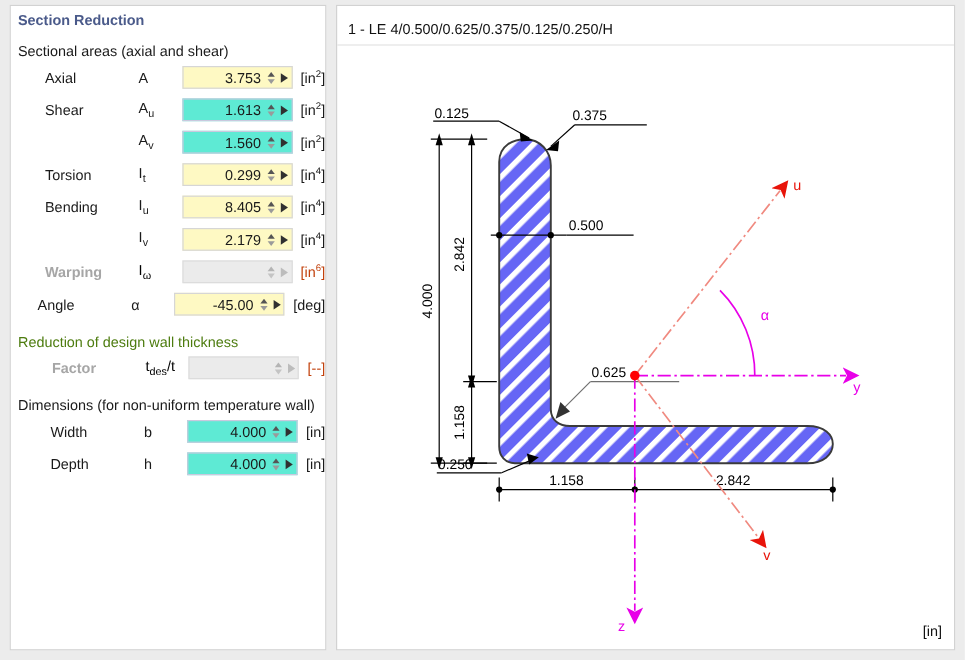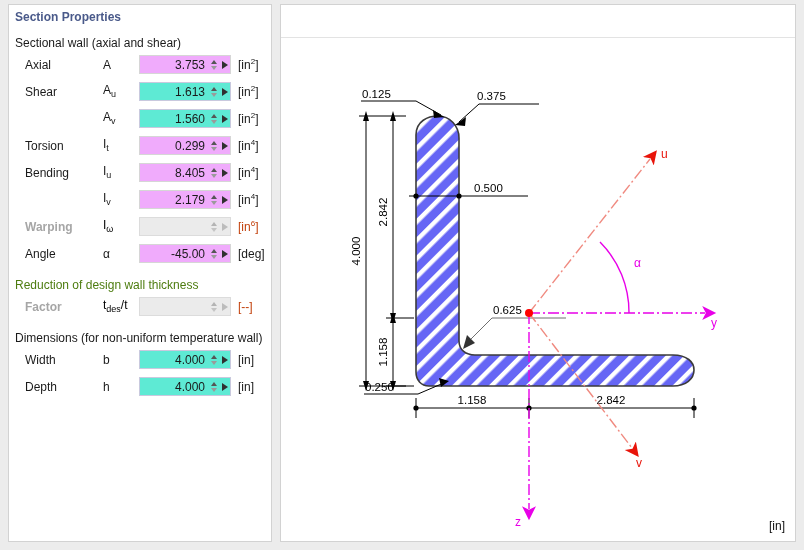--- a/index.html
+++ b/index.html
@@ -19,35 +19,35 @@
   }
   .panel-title{
     color:#4a5a8a;font-weight:bold;font-size:12px;
     padding:5px 0 0 6px;
   }
   .group-label{
     font-size:12px;color:#1a1a1a;padding:0 0 0 6px;margin-top:12px;
   }
   .group-label.disabled{color:#4d7c0f;}
   .prop-row{
-    display:flex;align-items:center;height:25px;margin-top:2px;padding-left:16px;
+    display:flex;align-items:center;height:25px;margin-top:2px;padding-left:6px;justify-content:flex-end;
   }
   .prop-name{width:78px;font-size:12px;}
   .prop-name.disabled{color:#a6a6a6;font-weight:bold;}
   .prop-sym{width:36px;font-size:12px;}
   .prop-sym.disabled{color:#000000;}
   .prop-sym sub{font-size:9px;}
   .field{
     width:92px;height:19px;box-sizing:border-box;
     border:1px solid #cfcfd8;background:#eeeef2;
     display:flex;align-items:center;
     position:relative;
   }
   .field.lav{background:#5eead4;border-color:#c9c9de;}
-  .field.gray{background:#f0abfc;border-color:#d6d6d6;}
+  .field.gray{background:#fef9c3;border-color:#d6d6d6;}
   .field.disabled{background:#ebebeb;border-color:#dcdcdc;}
   .field .val{
     flex:1;text-align:right;padding-right:4px;font-size:12px;color:#1a1a1a;
     white-space:nowrap;overflow:hidden;
   }
   .spin{
     width:9px;height:17px;display:flex;flex-direction:column;
     justify-content:center;align-items:center;margin-right:1px;
   }
   .spin i{display:block;width:0;height:0;border-left:3px solid transparent;border-right:3px solid transparent;}
@@ -80,23 +80,23 @@
   }
   #unit-corner{
     position:absolute;right:10px;bottom:8px;font-size:12px;color:#111;
   }
   #drawing{position:absolute;left:0;top:0;width:514px;height:536px;}
 </style>
 </head>
 <body>
 
 <div id="left-panel">
-  <div class="panel-title">Section Properties</div>
+  <div class="panel-title">Section Reduction</div>
   <div id="prop-groups">
-      <div class="group-label">Sectional wall (axial and shear)</div>
+      <div class="group-label">Sectional areas (axial and shear)</div>
       <div class="prop-row">
         <div class="prop-name">Axial</div>
         <div class="prop-sym">A</div>
         <div class="field gray">
           <div class="val">3.753</div>
           <div class="spin">
             <i class="up"></i>
             <i class="dn"></i>
           </div>
           <div class="arrow-right">
@@ -254,20 +254,21 @@
           <div class="arrow-right">
             <i></i>
           </div>
         </div>
         <div class="unit">[in]</div>
       </div>
     </div>
 </div>
 
 <div id="right-panel">
+  <div id="section-caption">1 - LE 4/0.500/0.625/0.375/0.125/0.250/H</div>
   <div id="caption-rule"></div>
 
   <svg id="drawing" viewBox="0 0 514 536" width="514" height="536">
     <defs>
       <pattern id="hatch" width="13" height="13" patternUnits="userSpaceOnUse" patternTransform="rotate(-45)">
         <rect width="13" height="13" fill="#6666f5"></rect>
         <rect width="13" height="4.5" fill="#ffffff"></rect>
       </pattern>
       <marker id="arrTick" markerWidth="10" markerHeight="10" refX="5" refY="5" orient="auto">
         <path d="M2,2 L8,5 L2,8 Z" fill="#000"></path>

